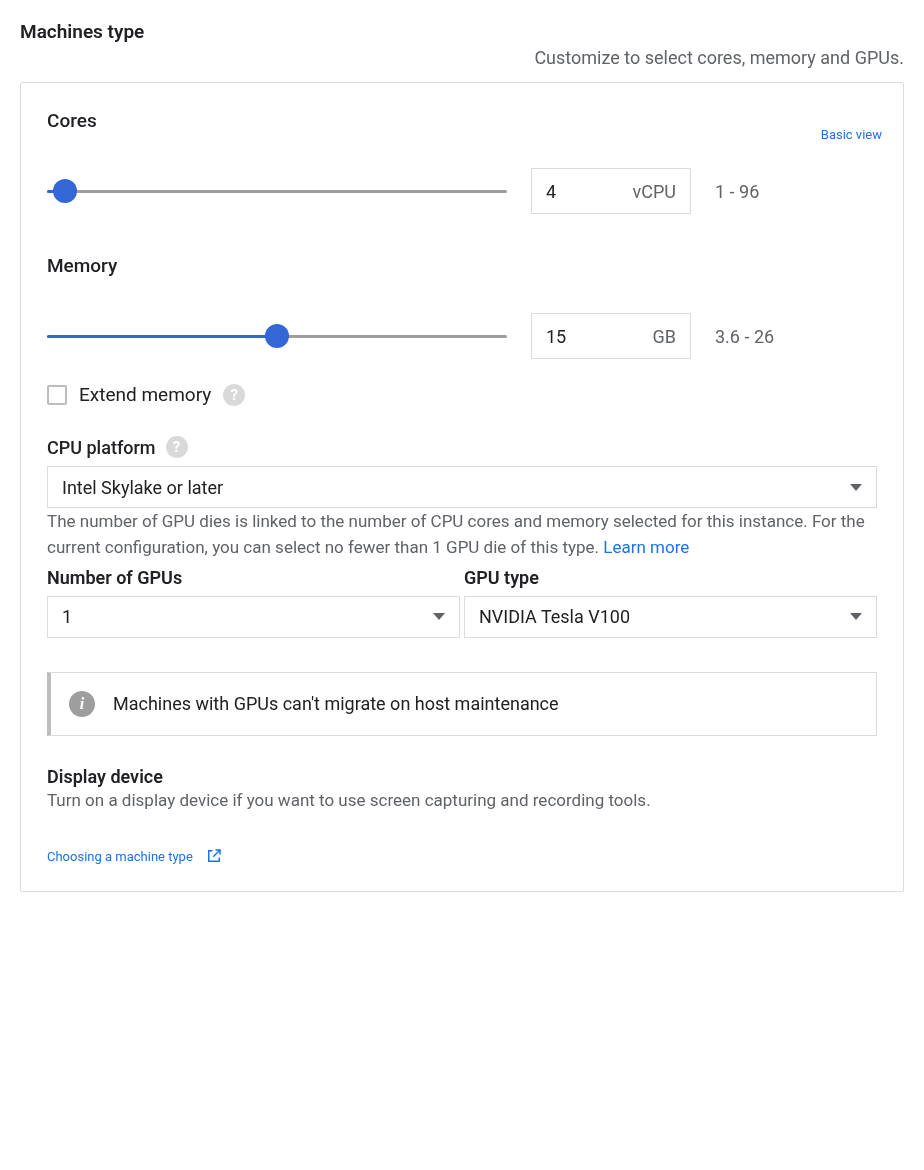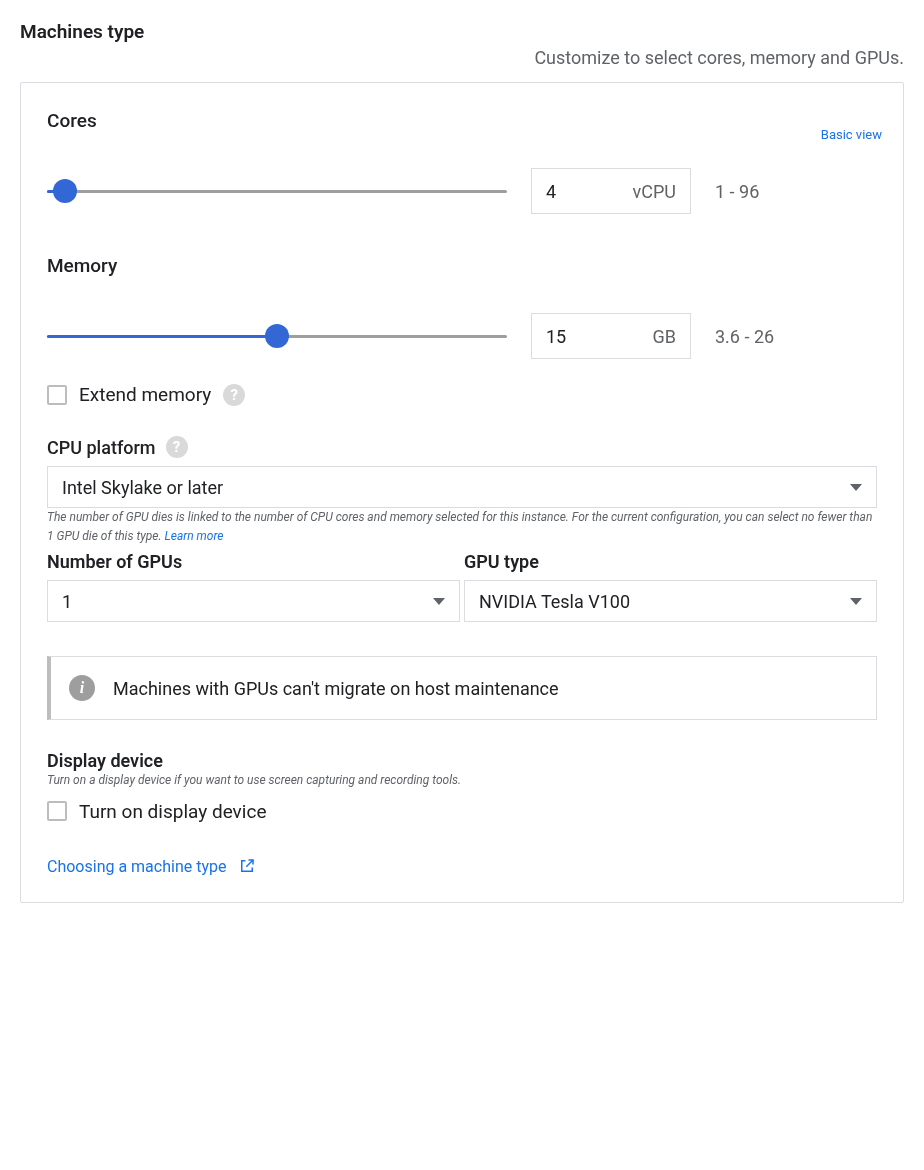--- a/index.html
+++ b/index.html
@@ -150,23 +150,22 @@
     border-top: 7px solid #5f6368;
   }
   .gpus-title {
     font-weight:600;
     font-size:18px;
     margin-top:30px;
     margin-bottom:4px;
   }
   .body-text {
     color:#5f6368;
-    font-size:12px;
+    font-size:17px;
     line-height:1.55;
-    font-style:italic;
   }
   .learn-more {
     color:#1a73e8;
     cursor:pointer;
   }
   .two-col {
     display:flex;
     gap:4px;
     margin-top:6px;
   }
@@ -185,22 +184,22 @@
   .info-icon {
     width:26px;height:26px;border-radius:50%;
     background:#9e9e9e;color:#fff;
     display:flex;align-items:center;justify-content:center;
     font-weight:bold;font-size:16px;font-style:italic;font-family:Georgia,serif;
   }
   .display-title {
     font-weight:600; font-size:18px; margin-top:30px;
   }
   .bottom-link {
-    display:flex;gap:12px;
-    color:#1a73e8;font-size:16px;margin-top:34px;cursor:pointer;
+    display:flex;align-items:center;gap:12px;
+    color:#1a73e8;font-size:13px;margin-top:34px;cursor:pointer;
   }
   .ext-icon svg { display:block; }
 </style>
 </head>
 <body>
 
 <div>
   <div class="section-title">Machines type</div>
   <div class="section-sub">Customize to select cores, memory and GPUs.</div>
 
@@ -275,24 +274,20 @@
       </div>
     </div>
 
     <div class="info-bar">
       <span class="info-icon">i</span>
       <span>Machines with GPUs can't migrate on host maintenance</span>
     </div>
 
     <div class="display-title">Display device</div>
     <div class="body-text">Turn on a display device if you want to use screen capturing and recording tools.</div>
-    <div class="checkbox-row" style="margin-top:10px;margin-bottom:0;">
-      <span class="checkbox"></span>
-      <span>Turn on display device</span>
-    </div>
 
     <div class="bottom-link">
       <span>Choosing a machine type</span>
       <span class="ext-icon">
         <svg width="18" height="18" viewBox="0 0 24 24" fill="none" stroke="#1a73e8" stroke-width="2">
           <path d="M14 4h6v6"></path>
             <path d="M20 4l-9 9"></path>
             <path d="M19 14v5H5V5h5"></path>
         </svg>
       </span>

